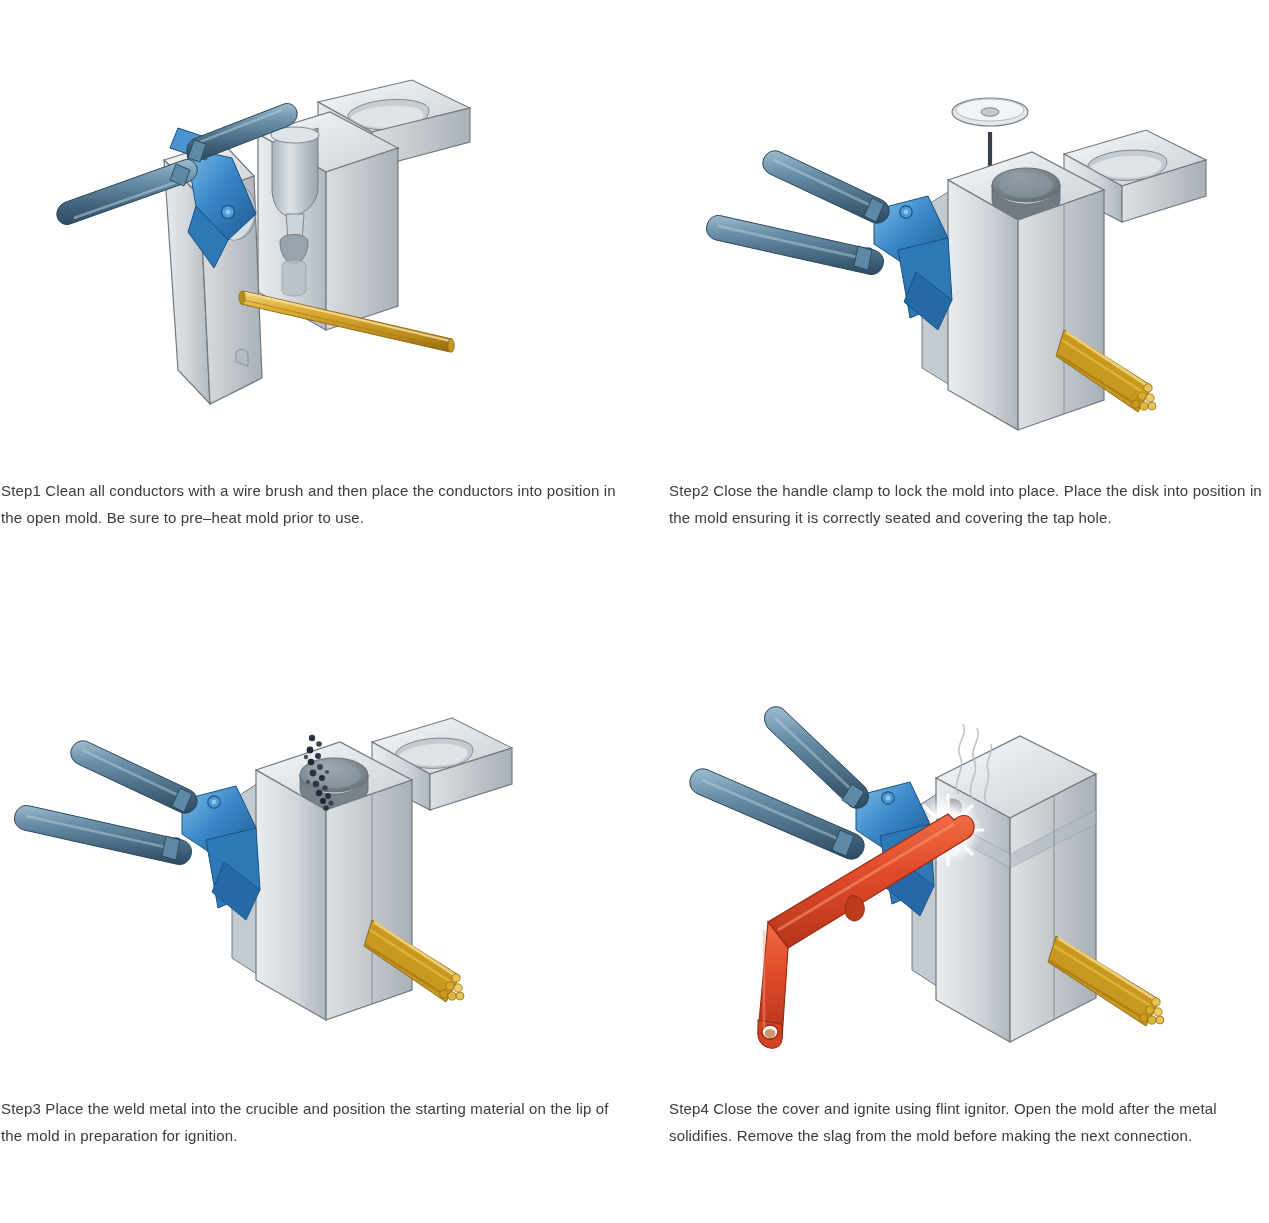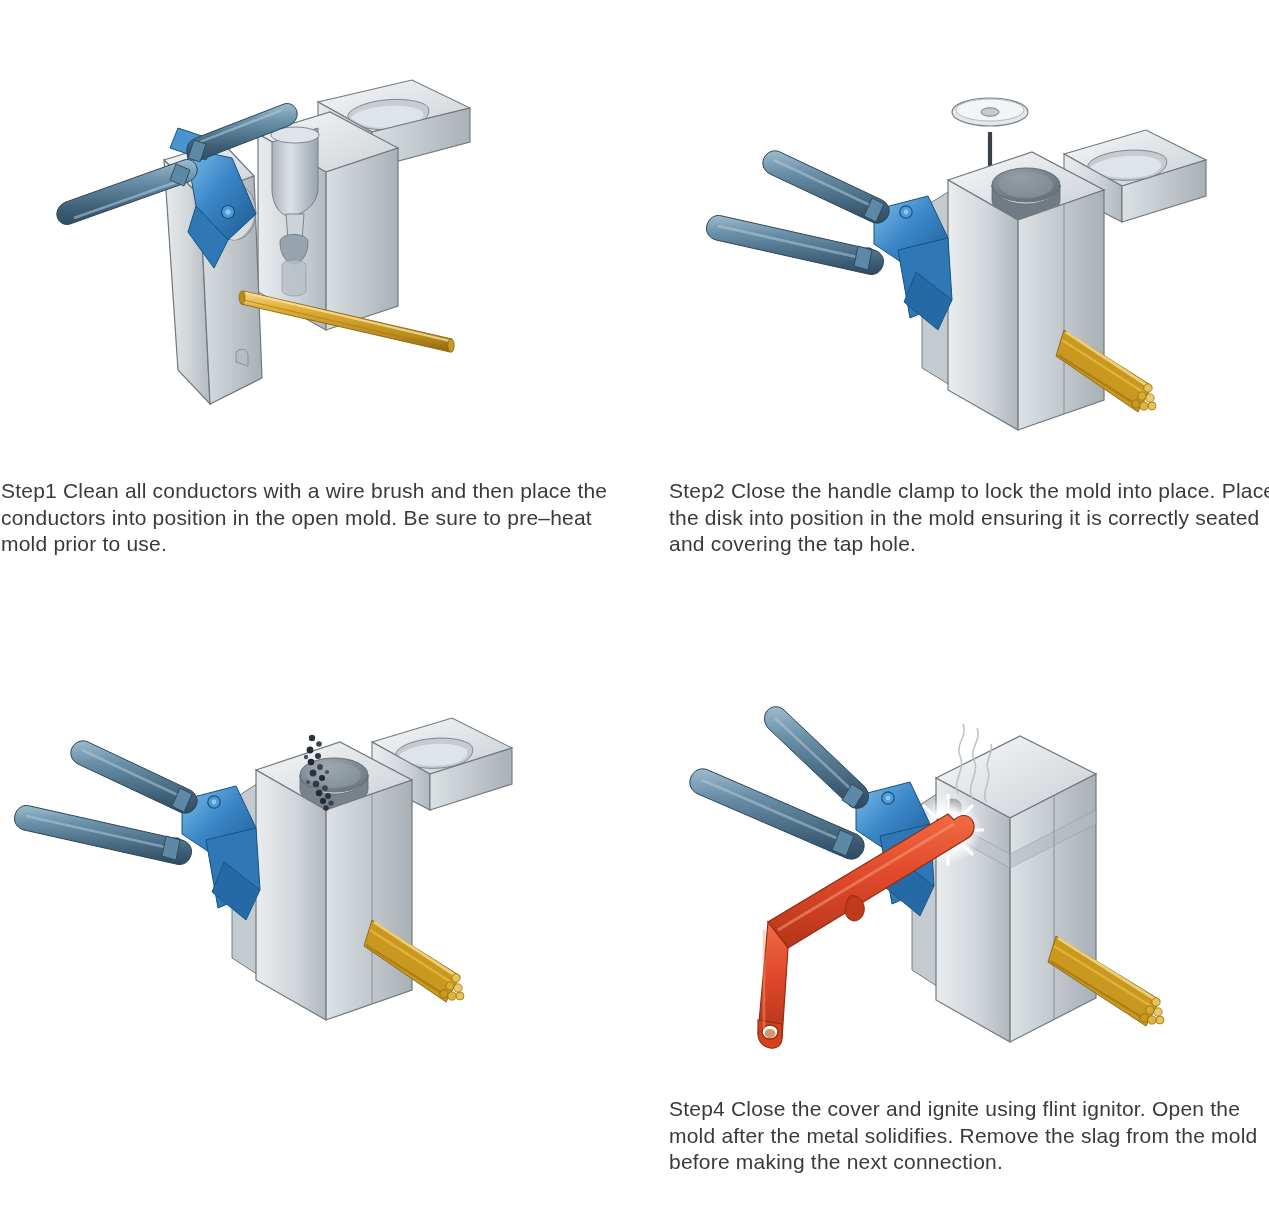--- a/index.html
+++ b/index.html
@@ -31,21 +31,21 @@
 
   .figure {
     position: relative;
     width: 620px;
     height: 470px;
   }
   .cell-3 .figure, .cell-4 .figure { height: 470px; }
   .figure svg { display: block; }
 
   .caption {
-    font-size: 21px;
+    font-size: 15px;
     line-height: 26.5px;
     color: #3a3a3a;
     letter-spacing: 0.01em;
     white-space: pre-line;
   }
   .cap-1 { position: absolute; left: 1px;  top: 478px; width: 616px; }
   .cap-2 { position: absolute; left: 9px;  top: 478px; width: 612px; }
   .cap-3 { position: absolute; left: 1px;  top: 478px; width: 616px; }
   .cap-4 { position: absolute; left: 9px;  top: 478px; width: 612px; }
 </style>
@@ -429,20 +429,21 @@
             <circle cx="456" cy="360" r="4.2" fill="#e8c254" stroke="#8b6511" stroke-width="0.7"></circle>
             <circle cx="450" cy="368" r="4.2" fill="#d7ab2d" stroke="#8b6511" stroke-width="0.7"></circle>
             <circle cx="458" cy="370" r="4.2" fill="#eccb66" stroke="#8b6511" stroke-width="0.7"></circle>
             <circle cx="444" cy="376" r="4.2" fill="#c9981f" stroke="#8b6511" stroke-width="0.7"></circle>
             <circle cx="452" cy="378" r="4.2" fill="#dfb63a" stroke="#8b6511" stroke-width="0.7"></circle>
             <circle cx="460" cy="378" r="4" fill="#e8c254" stroke="#8b6511" stroke-width="0.7"></circle>
           </g>
         </g>
       </svg>
     </div>
+    <div class="caption cap-3">Step3    Place the weld metal into the crucible and position the starting material on the lip of the mold in preparation for ignition.</div>
   </div>
 
   <div class="step-cell cell-4">
     <div class="figure">
       <svg width="620" height="470" viewBox="0 0 620 470" xmlns="http://www.w3.org/2000/svg">
         <defs>
           <linearGradient id="g4-handle" x1="0" y1="0" x2="0" y2="1">
             <stop offset="0" stop-color="#9dbacd"></stop>
             <stop offset="0.3" stop-color="#6a90a9"></stop>
             <stop offset="0.78" stop-color="#3f5f77"></stop>

